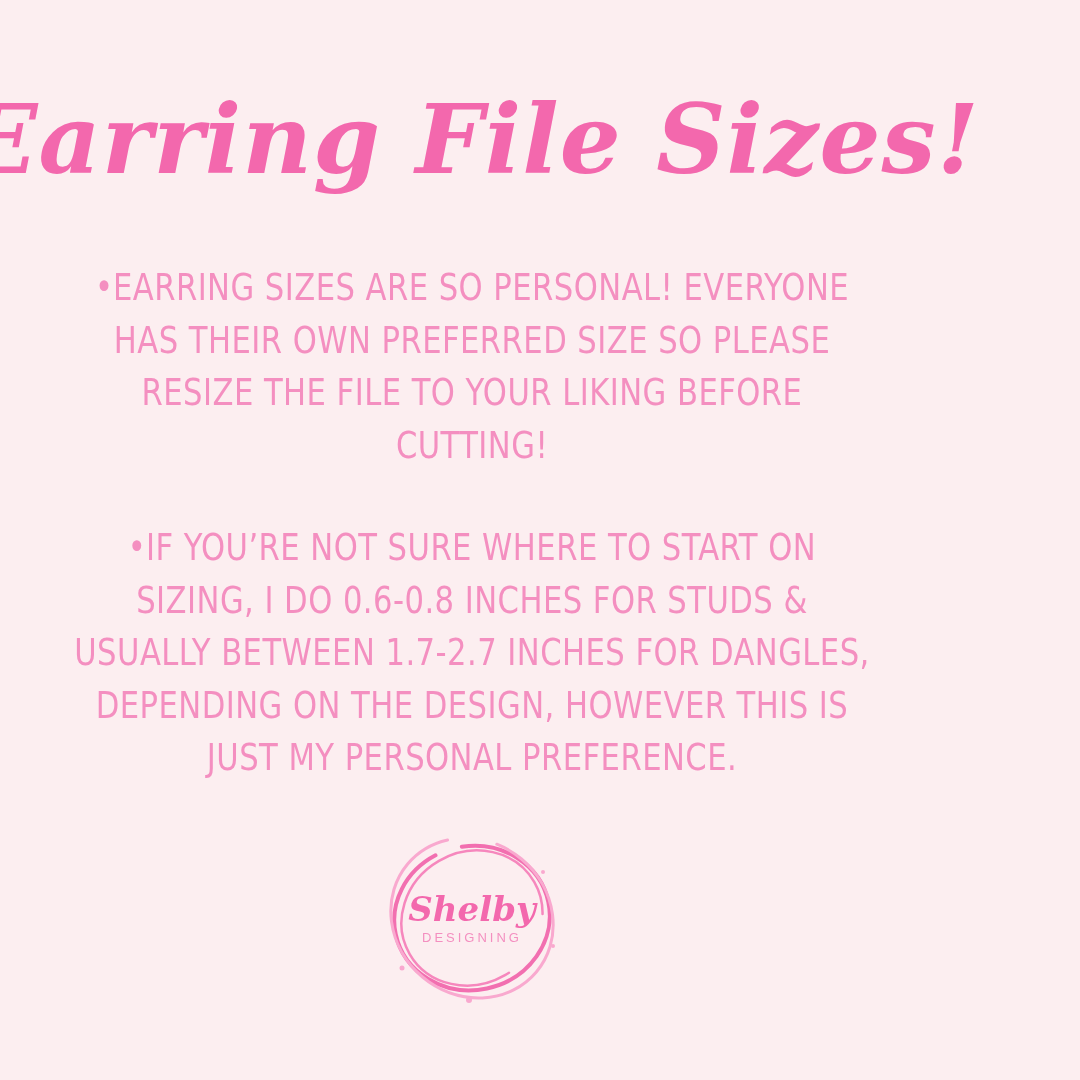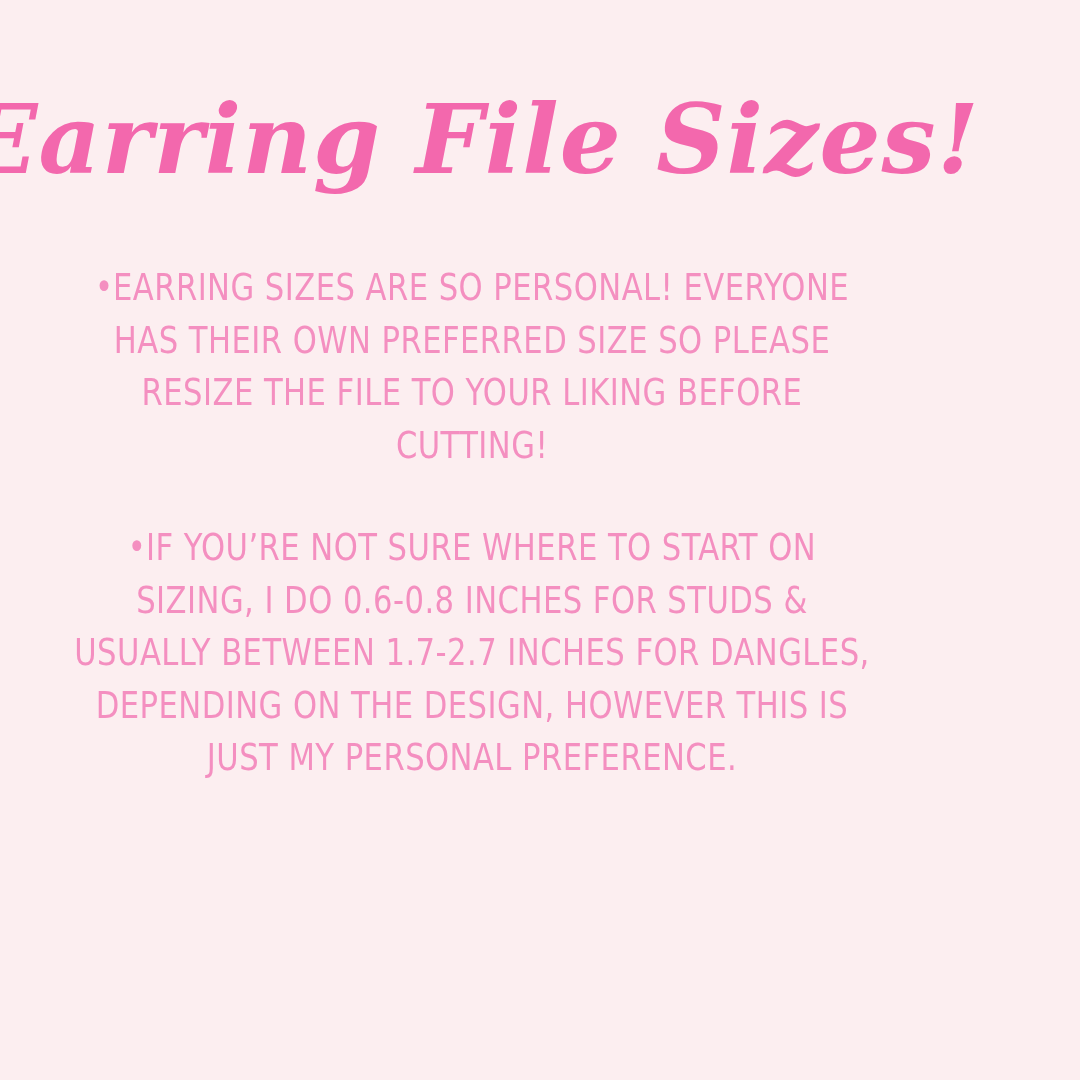--- a/index.html
+++ b/index.html
@@ -117,14 +117,29 @@
     <div class="bullet">
       <span class="dot">•</span><span>Earring sizes are so personal! Everyone has their own preferred size so Please resize the file to your liking before cutting!</span>
     </div>
 
     <div class="bullet">
       <span class="dot">•</span><span>If you’re not sure where to start on sizing, I do 0.6-0.8 inches for studs &amp; usually between 1.7-2.7 inches for dangles, depending on the design, however this is just my personal preference.</span>
     </div>
 
   </div>
 
+  <div class="logo-wrap">
+    <svg class="logo-svg" width="230" height="180" viewBox="0 0 230 180">
+      <ellipse cx="115" cy="90" rx="78" ry="72" fill="none" stroke="#f26fb0" stroke-width="4" stroke-linecap="round" stroke-dasharray="330 28" transform="rotate(-12 115 90)"></ellipse>
+      <ellipse cx="115" cy="90" rx="84" ry="77" fill="none" stroke="#f9a9cf" stroke-width="3" stroke-linecap="round" stroke-dasharray="300 50" transform="rotate(40 115 90)"></ellipse>
+      <ellipse cx="115" cy="90" rx="72" ry="66" fill="none" stroke="#f687bd" stroke-width="2.5" stroke-linecap="round" stroke-dasharray="250 70" transform="rotate(150 115 90)"></ellipse>
+      <circle cx="45" cy="140" r="2.5" fill="#f9a9cf"></circle>
+      <circle cx="186" cy="44" r="2" fill="#f9a9cf"></circle>
+      <circle cx="112" cy="172" r="3" fill="#f9a9cf"></circle>
+      <circle cx="196" cy="118" r="2" fill="#f9a9cf"></circle>
+    </svg>
+    <div class="logo-text">
+      <div class="logo-name">Shelby</div>
+      <div class="logo-sub">Designing</div>
+    </div>
+  </div>
 
 </div>
 
 </body></html>

